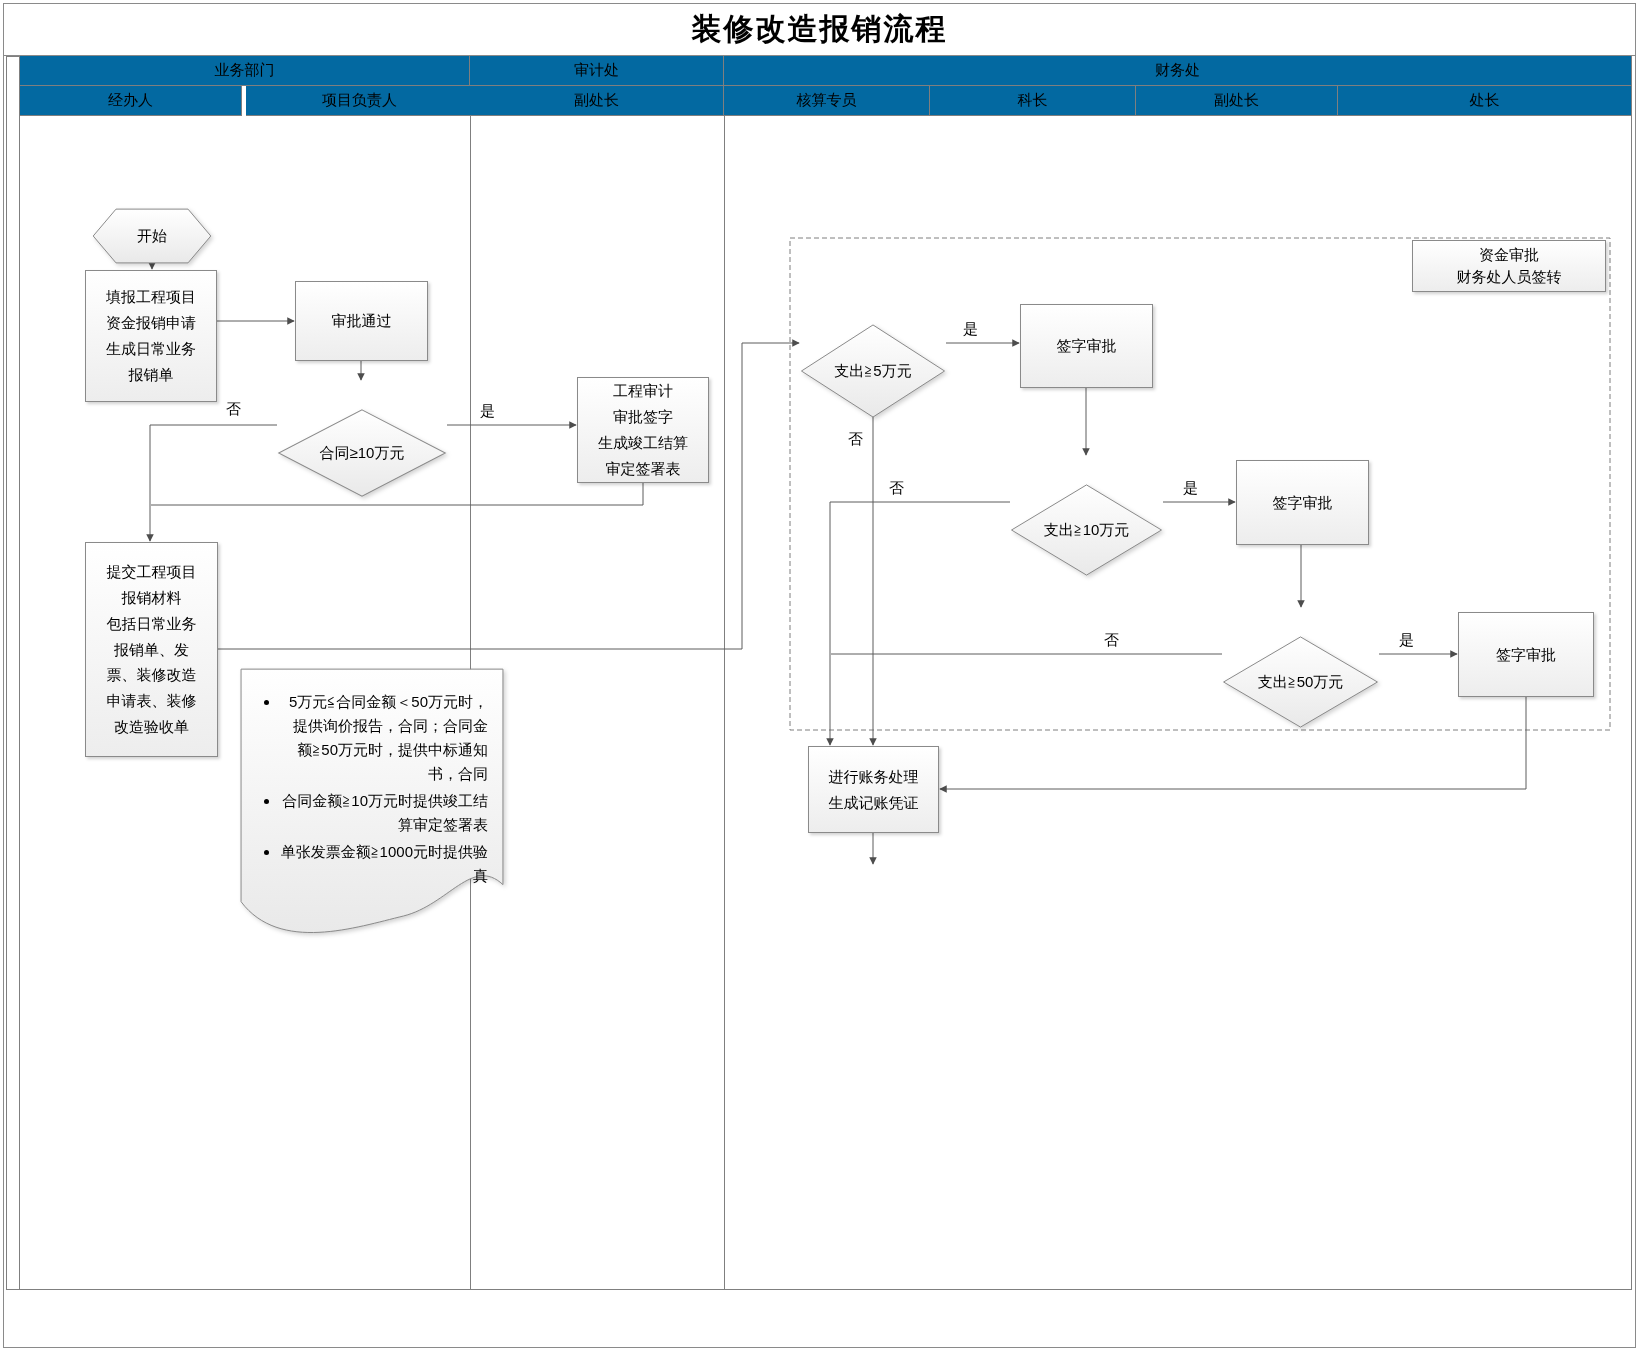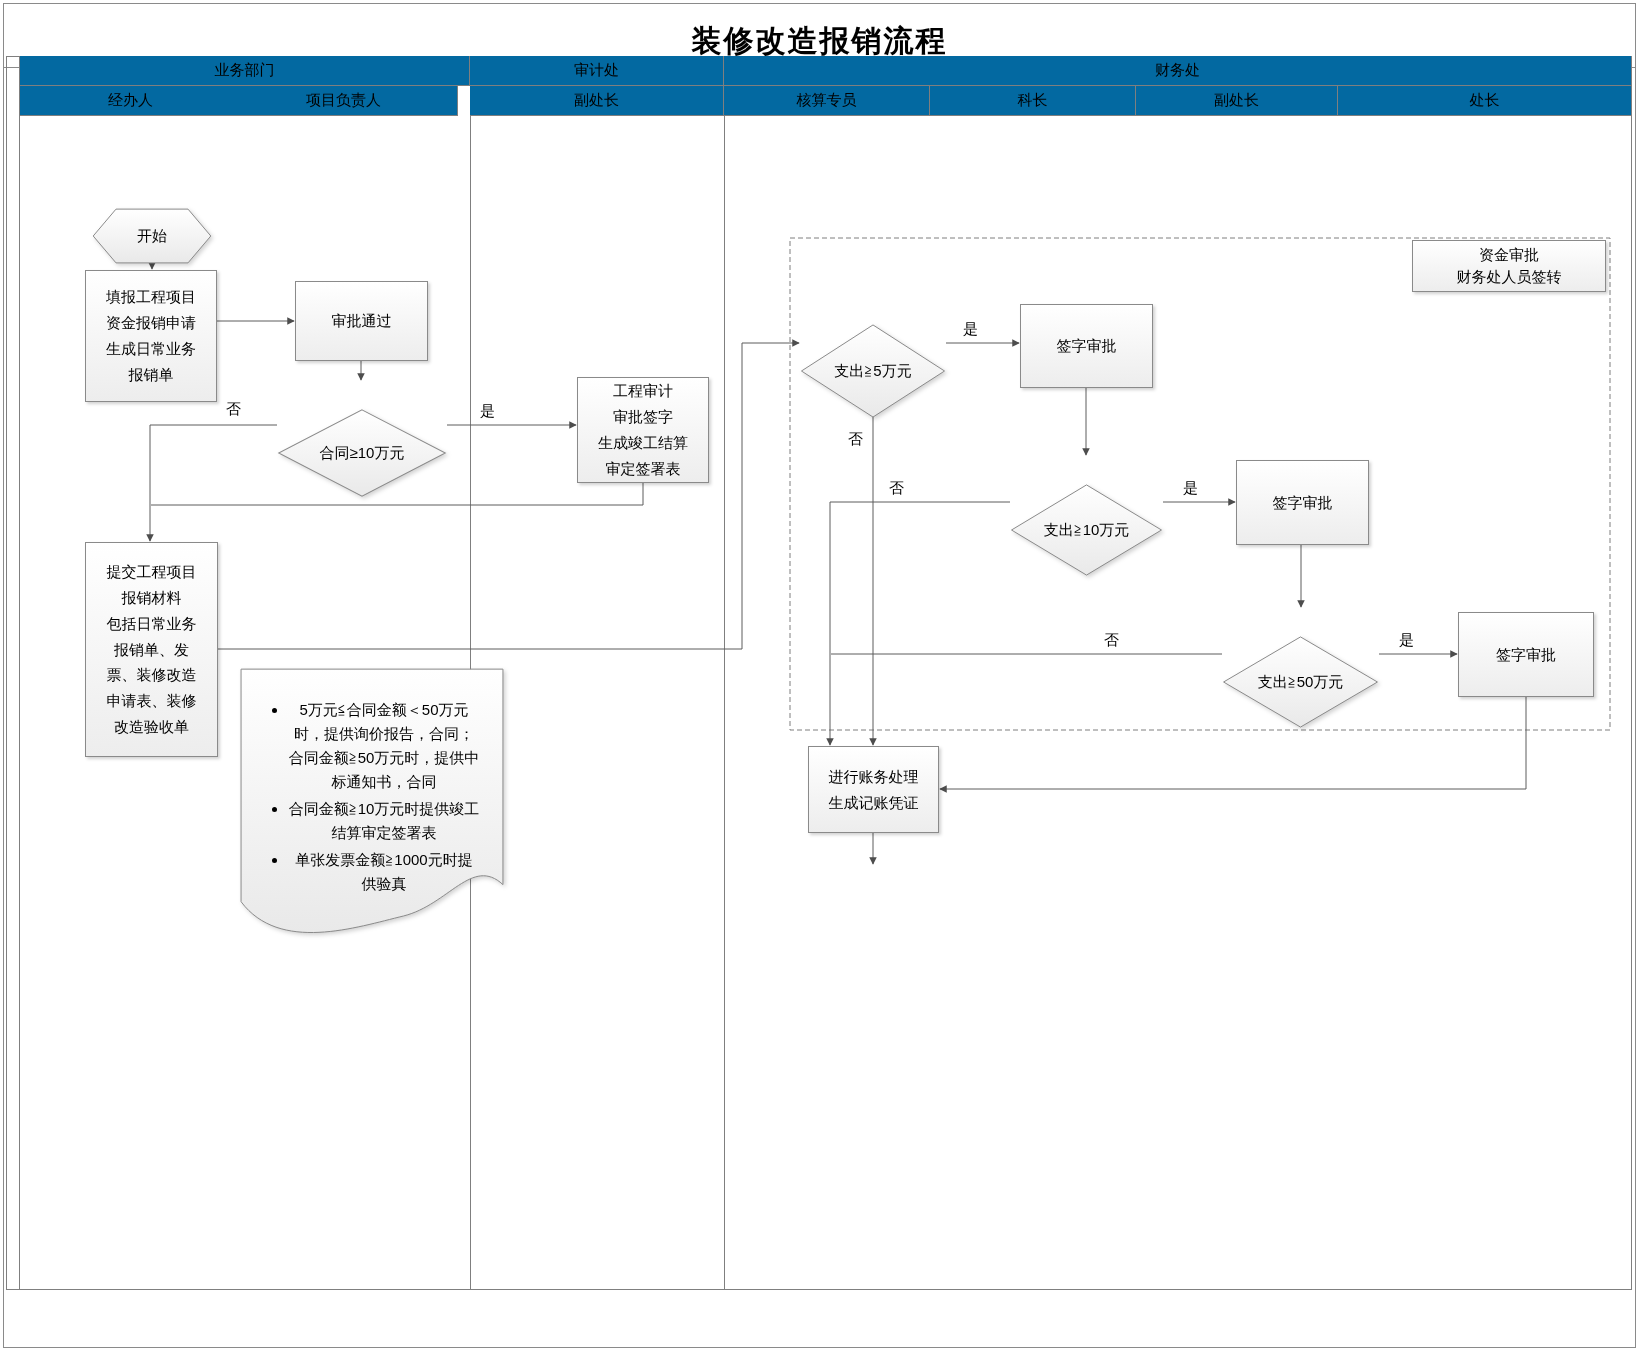--- a/index.html
+++ b/index.html
@@ -2,21 +2,21 @@
 <html><head>
 <meta charset="utf-8">
 <style>
   html,body{margin:0;padding:0;background:#fff;}
   .page{position:relative;width:1639px;height:1351px;background:#fff;color:#000;
         font-family:"Liberation Sans",sans-serif;overflow:hidden;}
   .outer{position:absolute;inset:3px;border:1px solid #8a8a8a;}
   .title{position:absolute;left:4px;top:4px;width:1631px;height:52px;
          display:flex;align-items:center;justify-content:center;
          font-family:"Liberation Serif",serif;font-size:30px;font-weight:700;
-         letter-spacing:2px;border-bottom:1px solid #8a8a8a;box-sizing:border-box;margin-top:12px;}
+         letter-spacing:2px;border-bottom:1px solid #8a8a8a;box-sizing:border-box;}
   .frame{position:absolute;left:6px;top:56px;width:1626px;height:1234px;
          border:1px solid #7f7f7f;box-sizing:border-box;}
   .strip{position:absolute;left:6px;top:56px;width:14px;height:1234px;
          border-right:1px solid #7f7f7f;box-sizing:border-box;}
   .cell{position:absolute;box-sizing:border-box;background:#0369a1;
         border-right:1px solid #7f7f7f;border-bottom:1px solid #7f7f7f;
         display:flex;align-items:center;justify-content:center;font-size:15px;}
   .vline{position:absolute;width:1px;background:#7f7f7f;}
   .connectors{position:absolute;left:0;top:0;pointer-events:none;}
   .connectors polyline{fill:none;stroke:#5d5d5d;stroke-width:1;}
@@ -28,39 +28,39 @@
         background:linear-gradient(#ffffff,#ededed);
         box-shadow:2px 2px 3px rgba(0,0,0,0.18);
         display:flex;align-items:center;justify-content:center;text-align:center;}
   .predefined::before,.predefined::after{content:"";position:absolute;top:0;bottom:0;width:0;
         border-left:1px solid #8a8a8a;}
   .predefined::before{left:7px;}
   .predefined::after{right:7px;}
   .elabel{position:absolute;font-size:15px;z-index:2;}
   .note{position:absolute;}
   .note-content{position:absolute;left:10px;top:14px;right:8px;z-index:1;}
-  .note ul{margin:16px;padding-left:22px;text-align:center;font-size:15px;line-height:1.6;}
+  .note ul{margin:8px;padding-left:22px;text-align:right;font-size:15px;line-height:1.6;}
   .note li{margin-bottom:3px;}
 </style>
 </head>
 <body>
 
 <div class="page">
   <div class="outer"></div>
   <div class="title">装修改造报销流程</div>
 
   <div class="frame"></div>
   <div class="strip"></div>
 
   <div class="cell" style="left:20px;top:56px;width:450px;height:30px">业务部门</div>
   <div class="cell" style="left:470px;top:56px;width:254px;height:30px">审计处</div>
   <div class="cell" style="left:724px;top:56px;width:908px;height:30px">财务处</div>
 
   <div class="cell" style="left:20px;top:86px;width:222px;height:30px">经办人</div>
-  <div class="cell" style="left:230px;top:86px;width:228px;height:30px">项目负责人</div>
+  <div class="cell" style="left:246px;top:86px;width:228px;height:30px">项目负责人</div>
   <div class="cell" style="left:470px;top:86px;width:254px;height:30px">副处长</div>
   <div class="cell" style="left:724px;top:86px;width:206px;height:30px">核算专员</div>
   <div class="cell" style="left:930px;top:86px;width:206px;height:30px">科长</div>
   <div class="cell" style="left:1136px;top:86px;width:202px;height:30px">副处长</div>
   <div class="cell" style="left:1338px;top:86px;width:294px;height:30px">处长</div>
 
   <div class="vline" style="left:470px;top:116px;height:1174px"></div>
   <div class="vline" style="left:724px;top:116px;height:1174px"></div>
 
   <svg class="connectors" width="1639" height="1351" viewBox="0 0 1639 1351">

